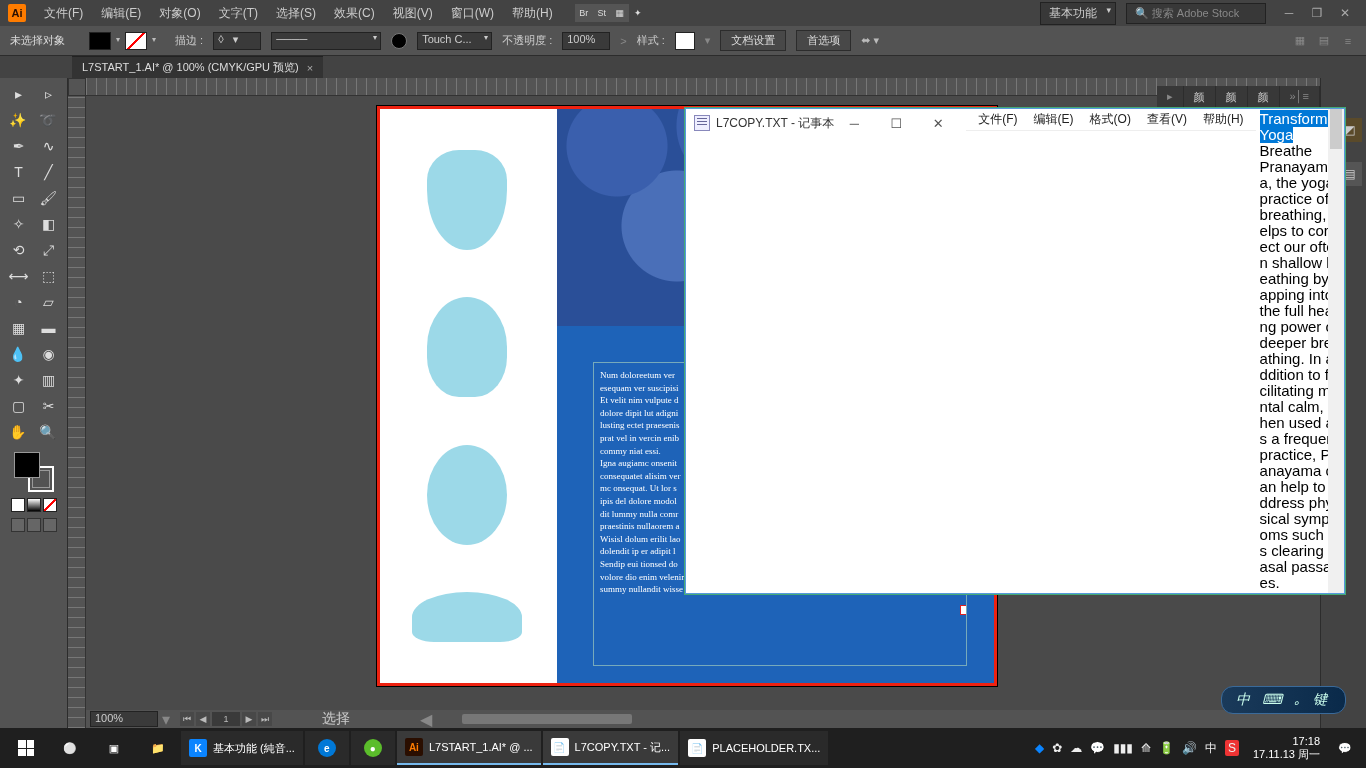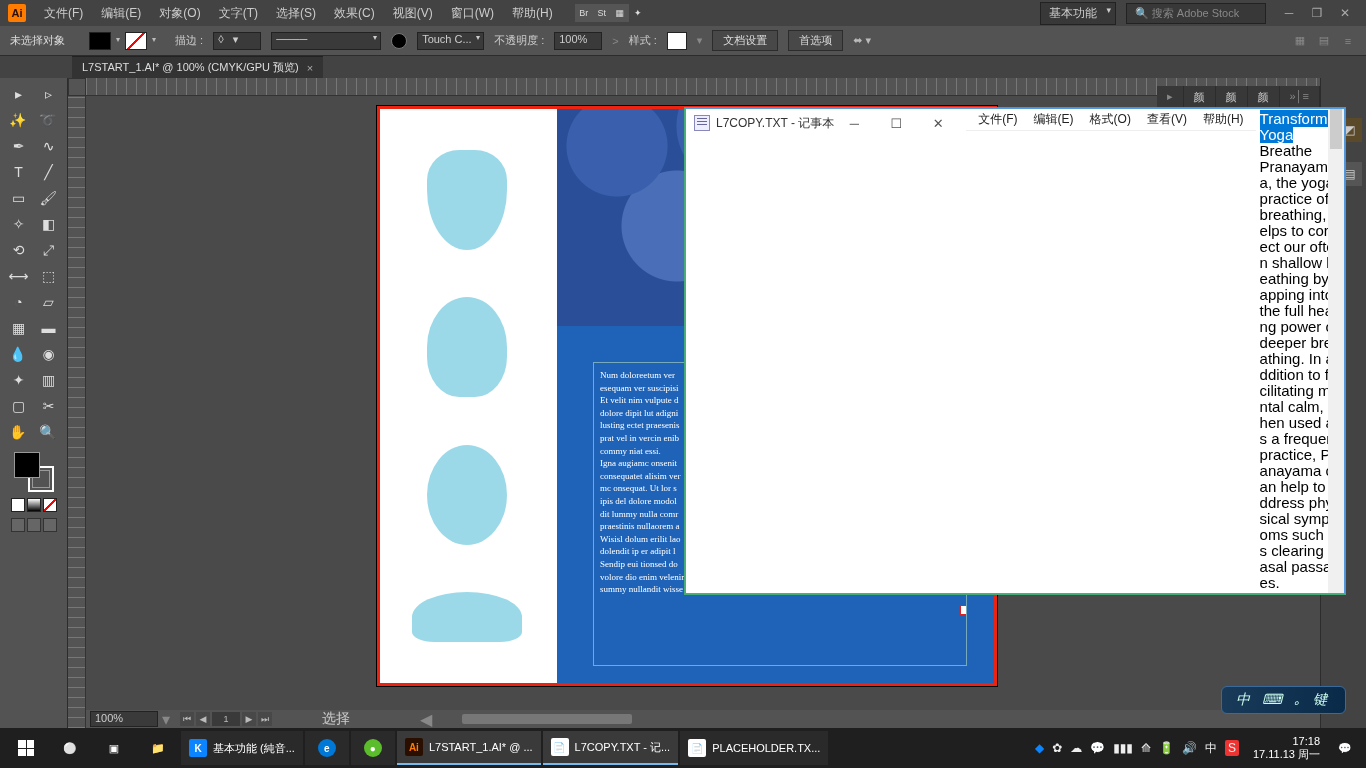--- a/index.html
+++ b/index.html
@@ -21,21 +21,21 @@
 
 .ctrl-bar { height: 30px; background: #535353; border-bottom: 1px solid #2c2c2c; display: flex; align-items: center; padding: 0 10px; color: #ddd; font-size: 11px; gap: 10px; }
 .ctrl-bar .no-sel { color: #ddd; }
 .ctrl-bar .swatch-pair { display: flex; gap: 2px; }
 .ctrl-bar .swatch-pair .sw { width: 22px; height: 18px; border: 1px solid #222; position: relative; }
 .ctrl-bar .swatch-pair .sw::after { content: "▾"; position: absolute; right: -10px; top: 2px; font-size: 8px; color: #bbb; }
 .ctrl-bar .fill-black { background: #000; }
 .ctrl-bar .stroke-none { background: linear-gradient(135deg, #fff 45%, red 45%, red 55%, #fff 55%); }
 .ctrl-bar .label { color: #ccc; }
 .ctrl-bar .num-inp { width: 48px; height: 18px; background: #3a3a3a; border: 1px solid #222; color: #ccc; padding: 0 4px; }
-.ctrl-bar .dd { width: 67px; height: 18px; background: #3a3a3a; border: 1px solid #222; color: #ccc; padding: 0 4px; position: relative; }
+.ctrl-bar .dd { width: 75px; height: 18px; background: #3a3a3a; border: 1px solid #222; color: #ccc; padding: 0 4px; position: relative; }
 .ctrl-bar .dd::after { content: "▾"; position: absolute; right: 3px; font-size: 8px; }
 .ctrl-bar .circle-sw { width: 16px; height: 16px; border-radius: 50%; background: #000; border: 1px solid #777; }
 .ctrl-bar .white-sw { width: 20px; height: 18px; background: #fff; border: 1px solid #222; }
 .ctrl-bar .btn { padding: 2px 10px; background: #484848; border: 1px solid #2c2c2c; display: flex; align-items: center; }
 .ctrl-bar .flex-spacer { flex: 1; }
 .ctrl-bar .right-icons { display: flex; gap: 8px; color: #888; }
 .ctrl-bar .right-icons span { width: 16px; height: 16px; display: flex; align-items: center; justify-content: center; }
 
 
 .doc-tabs { height: 22px; background: #434343; display: flex; align-items: flex-start; padding-left: 72px; }
@@ -98,21 +98,21 @@
 .np-title .win-btns { margin-left: auto; display: flex; gap: 2px; }
 .np-title .win-btns span { width: 40px; height: 24px; display: flex; align-items: center; justify-content: center; color: #555; font-size: 13px; }
 .np-menu { height: 22px; display: flex; align-items: center; padding: 0 4px; font-size: 12px; color: #222; border-bottom: 1px solid #eee; }
 .np-menu span { padding: 2px 8px; cursor: pointer; }
 .np-body { flex: 1; padding: 2px 4px; font-size: 15px; line-height: 16px; color: #000; overflow: hidden; position: relative; white-space: pre-wrap; word-break: break-all; }
 .np-body .sel { background: #0078d7; color: #fff; }
 .np-body .vscroll { position: absolute; top: 0; right: 0; bottom: 0; width: 16px; background: #f0f0f0; }
 .np-body .vscroll .vthumb { position: absolute; top: 0; left: 2px; right: 2px; height: 40px; background: #ccc; }
 
 
-.ime-badge { position: absolute; right: 20px; bottom: 54px; background: linear-gradient(90deg, #1a3a5a, #0a2a4a); border: 1px solid #3a6a9a; border-radius: 6px; padding: 4px 14px; color: #cfe; font-size: 14px; font-style: italic; display: flex; align-items: flex-end; gap: 6px; }
+.ime-badge { position: absolute; right: 20px; bottom: 54px; background: linear-gradient(90deg, #1a3a5a, #0a2a4a); border: 1px solid #3a6a9a; border-radius: 12px; padding: 4px 14px; color: #cfe; font-size: 14px; font-style: italic; display: flex; align-items: flex-end; gap: 6px; }
 
 
 .taskbar { position: absolute; bottom: 0; left: 0; right: 0; height: 40px; background: #1f1f1f; display: flex; align-items: center; padding: 0 4px; color: #fff; font-size: 11px; }
 .tb-btn { height: 40px; min-width: 44px; display: flex; align-items: center; justify-content: center; padding: 0 6px; gap: 6px; }
 .tb-app { height: 34px; padding: 0 8px; display: flex; align-items: center; gap: 6px; background: #2a2a2a; margin: 0 1px; max-width: 180px; }
 .tb-app.active { background: #3a3a3a; border-bottom: 2px solid #76b9ed; }
 .tb-app .app-ico { width: 18px; height: 18px; display: flex; align-items: center; justify-content: center; font-size: 10px; font-weight: bold; border-radius: 2px; }
 .tb-spacer { flex: 1; }
 .tray { display: flex; align-items: center; gap: 8px; padding: 0 6px; }
 .tray span { font-size: 12px; color: #eee; }

